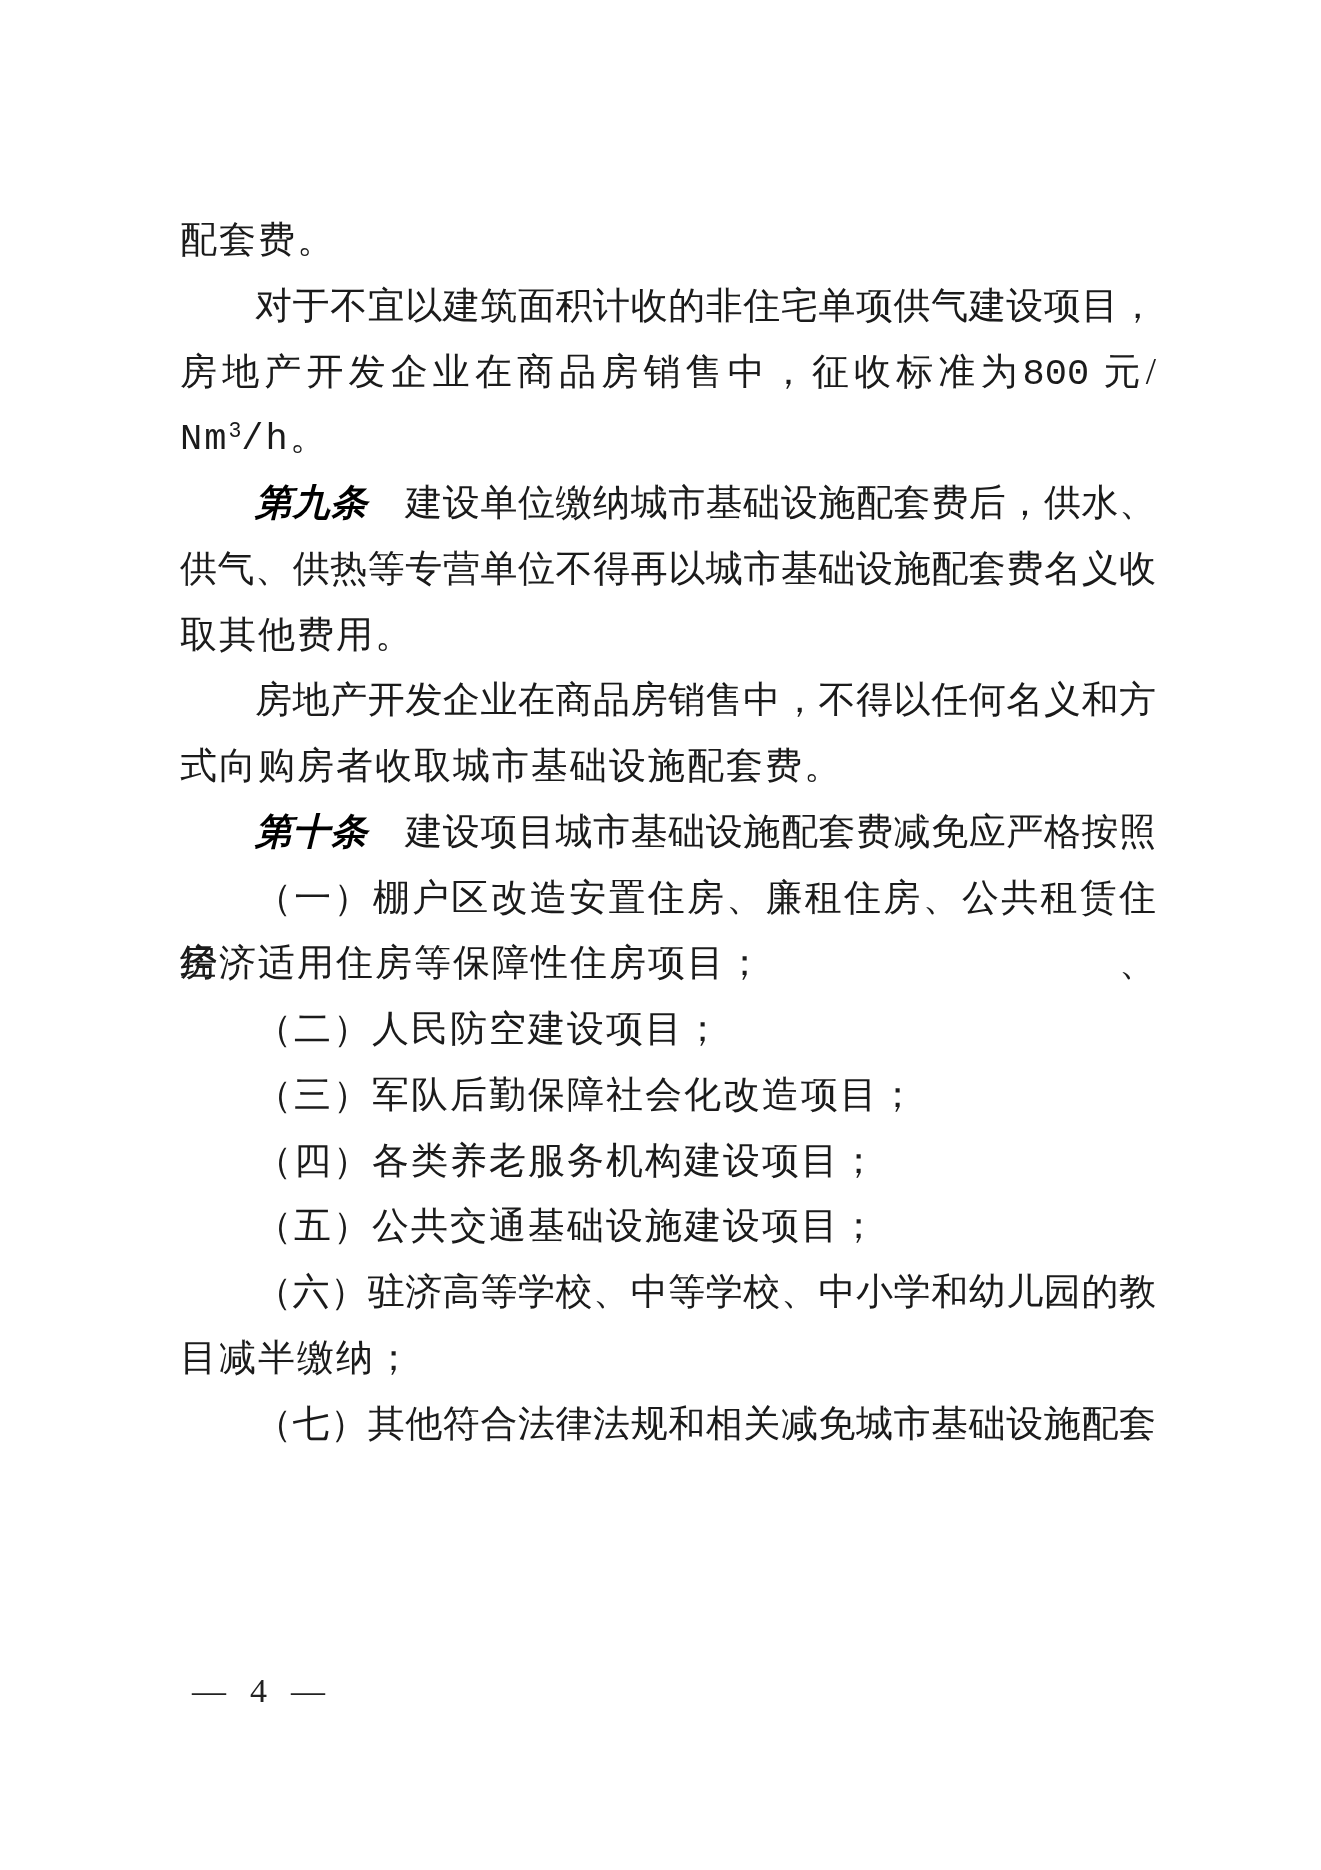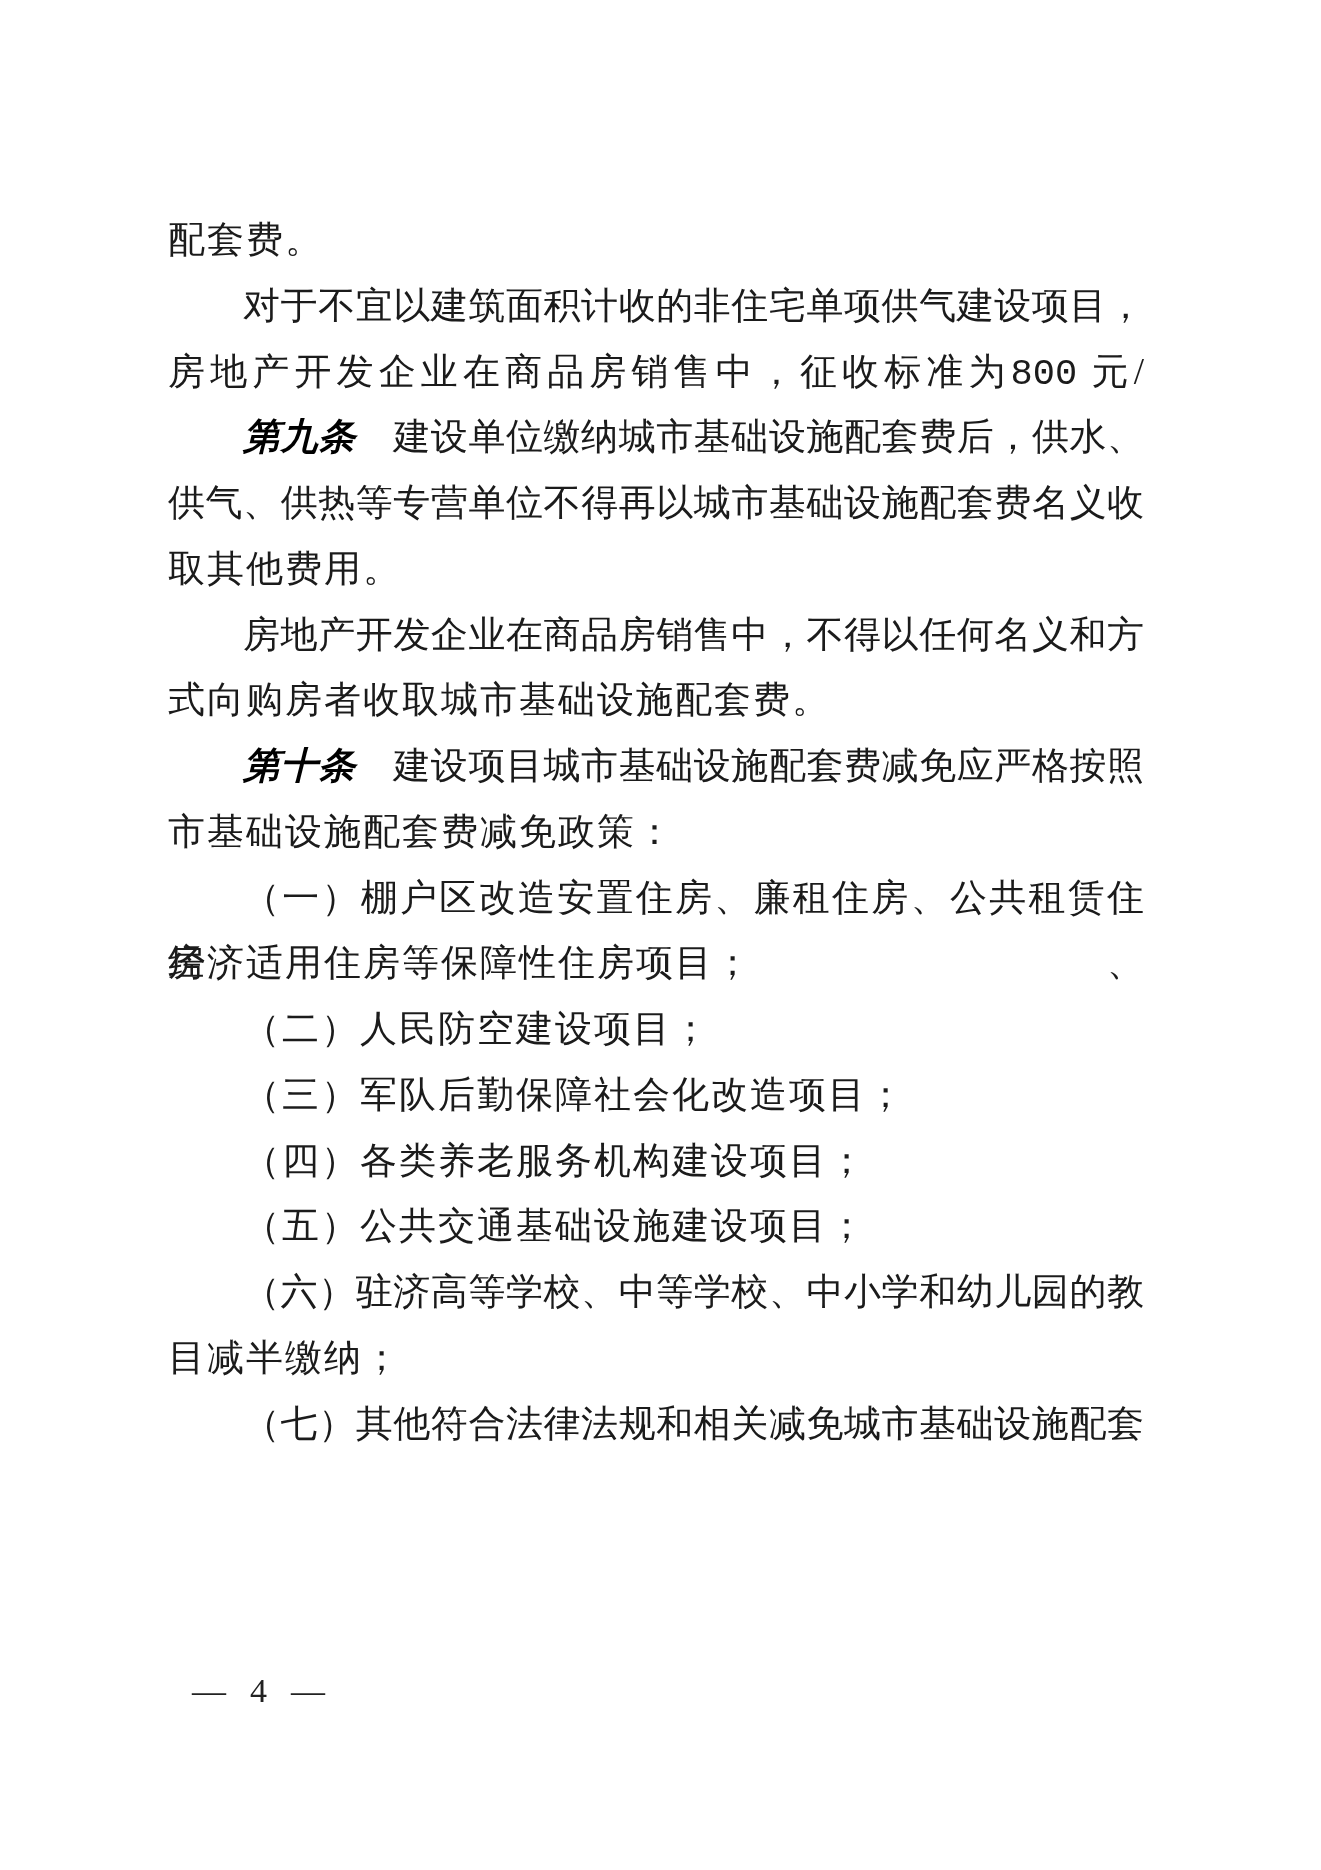--- a/index.html
+++ b/index.html
@@ -11,21 +11,21 @@
     position: relative;
     width: 1321px;
     height: 1870px;
     margin: 0 auto;
     background: #ffffff;
     overflow: hidden;
     font-family: "Liberation Serif", serif;
   }
   #text-block {
     position: absolute;
-    left: 168px;
+    left: 180px;
     top: 207px;
     width: 976px;
   }
   .line {
     height: 65.75px;
     line-height: 65.75px;
     font-size: 37px;
     color: #1b1b1b;
     letter-spacing: 2px;
     white-space: nowrap;
@@ -70,27 +70,27 @@
 </style>
 </head>
 <body>
 
 <div class="page">
 
   <div id="text-block">
       <div class="line"><span>配套费。</span></div>
       <div class="line indent just"><span>对于不宜以建筑面积计收的非住宅单项供气建设项目，</span></div>
       <div class="line just"><span>房地产开发企业在商品房销售中，征收标准为</span><span class="latin">800</span><span> 元/</span></div>
+      <div class="line"><span class="latin">Nm</span><span class="latin sup">3</span><span class="latin">/h</span><span>。</span></div>
       <div class="line indent just"><span class="term">第九条</span><span>　建设单位缴纳城市基础设施配套费后，供水、</span></div>
       <div class="line just"><span>供气、供热等专营单位不得再以城市基础设施配套费名义收</span></div>
       <div class="line"><span>取其他费用。</span></div>
       <div class="line indent just"><span>房地产开发企业在商品房销售中，不得以任何名义和方</span></div>
       <div class="line"><span>式向购房者收取城市基础设施配套费。</span></div>
       <div class="line indent just"><span class="term">第十条</span><span>　建设项目城市基础设施配套费减免应严格按照</span></div>
-      <div class="line"><span>市基础设施配套费减免政策：</span></div>
       <div class="line indent just"><span>（一）棚户区改造安置住房、廉租住房、公共租赁住房、</span></div>
       <div class="line"><span>经济适用住房等保障性住房项目；</span></div>
       <div class="line indent"><span>（二）人民防空建设项目；</span></div>
       <div class="line indent"><span>（三）军队后勤保障社会化改造项目；</span></div>
       <div class="line indent"><span>（四）各类养老服务机构建设项目；</span></div>
       <div class="line indent"><span>（五）公共交通基础设施建设项目；</span></div>
       <div class="line indent just"><span>（六）驻济高等学校、中等学校、中小学和幼儿园的教</span></div>
       <div class="line"><span>目减半缴纳；</span></div>
       <div class="line indent just"><span>（七）其他符合法律法规和相关减免城市基础设施配套</span></div>
     </div>

